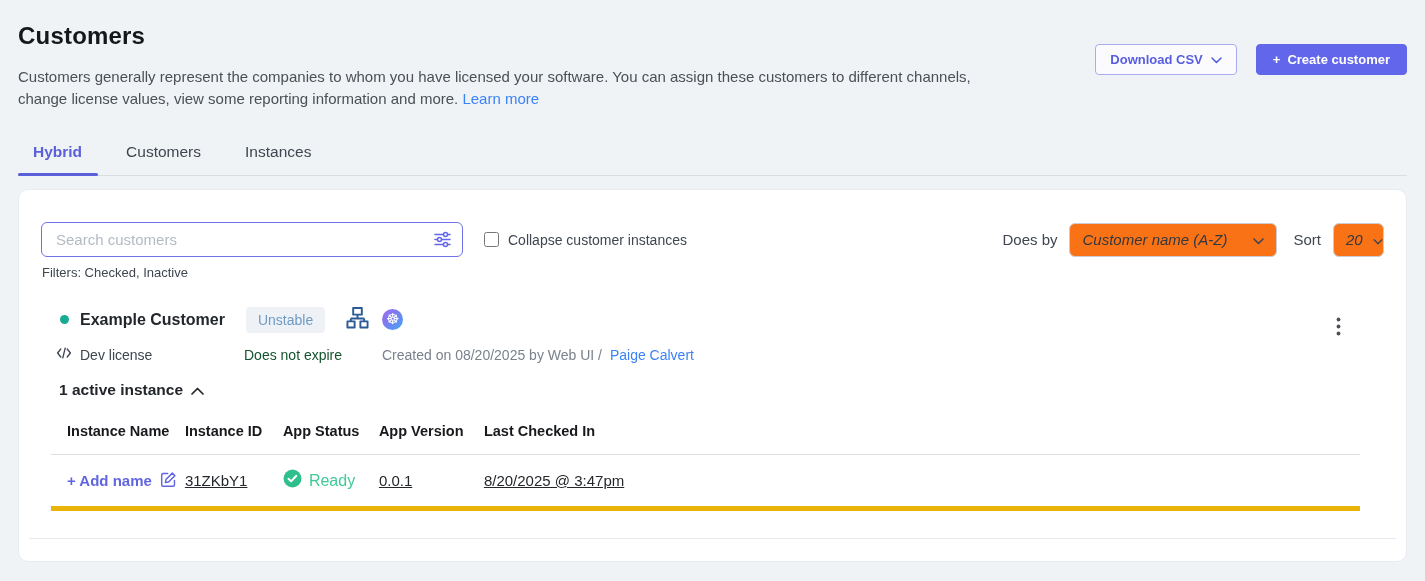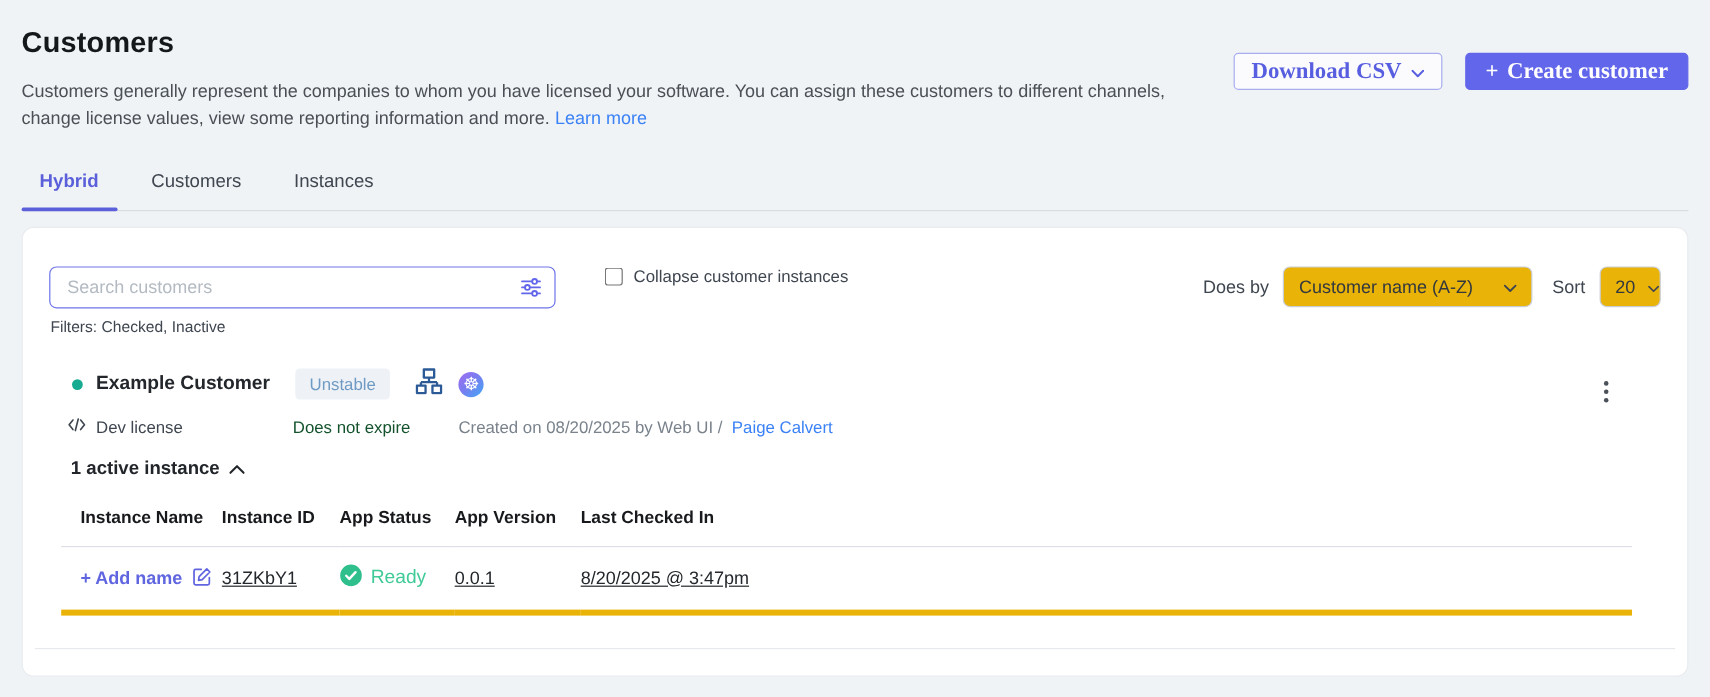--- a/index.html
+++ b/index.html
@@ -12,45 +12,45 @@
     overflow:hidden;
   }
   .page { padding:18px 18px 0 18px; }
 
   
   .header-row { display:flex; justify-content:space-between; align-items:flex-start; }
   .page-title { font-size:24px; font-weight:700; color:#15181b; margin:4px 0 16px 0; letter-spacing:.2px; }
   .page-desc { font-size:15px; line-height:22px; color:#4a5056; max-width:960px; }
   .link { color:#3b82f6; text-decoration:none; cursor:pointer; }
   .header-actions { display:flex; gap:19px; margin-top:26px; flex-shrink:0; }
-  .btn { height:31px; border-radius:4px; font-size:19px; font-weight:700; display:inline-flex; align-items:center; justify-content:center; cursor:pointer; font-family:Liberation Serif, serif; }
+  .btn { height:31px; border-radius:4px; font-size:13px; font-weight:700; display:inline-flex; align-items:center; justify-content:center; cursor:pointer; font-family:Liberation Sans, sans-serif; }
   .btn-outline { background:#fbfbfd; border:1px solid #a9adf0; color:#585ee0; padding:0 14px; gap:8px; }
   .btn-primary { background:#6266ea; border:1px solid #6266ea; color:#ffffff; padding:0 16px; gap:7px; }
   .chev { display:inline-block; }
 
   
   .tabs { margin-top:33px; border-bottom:1px solid #d9dde2; display:flex; padding-left:15px; }
   .tab { font-size:15.5px; color:#3f4650; padding:0 0 14px 0; margin-right:44px; cursor:pointer; position:relative; }
   .tab.active { color:#5b60da; font-weight:700; }
   .tab.active::after { content:""; position:absolute; left:-15px; right:-16px; bottom:-1px; height:3px; background:#5b60da; border-radius:2px; }
 
   
   .card { margin-top:13px; background:#ffffff; border:1px solid #e8ebef; border-radius:10px; padding:32px 0 22px 0; }
 
-  .toolbar { display:flex; align-items:flex-start; margin:0 22px;gap:20px; }
+  .toolbar { display:flex; align-items:center; margin:0 22px; }
   .search-wrap { position:relative; width:422px; }
   .search-input { width:100%; height:35px; border:1px solid #6f74e8; border-radius:6px; padding:0 40px 0 14px; font-size:15px; color:#2f353b; outline:none; font-family:inherit; background:#fff; }
   .search-input::placeholder { color:#b4bac2; }
   .search-filter-icon { position:absolute; right:11px; top:8px; cursor:pointer; }
   .collapse-wrap { display:flex; align-items:center; margin-left:21px; gap:9px; cursor:pointer; }
   .collapse-wrap input { width:15px; height:15px; margin:0; accent-color:#6266ea; }
   .collapse-label { font-size:14px; color:#3f4650; }
   .right-controls { margin-left:auto; display:flex; align-items:center; }
   .ctl-label { font-size:15px; color:#3f4650; }
-  .select { height:34px; border:1px solid #c9ced6; border-radius:6px; background:#eab308; display:flex; align-items:center; font-size:15px; color:#33383e; padding:0 12px; cursor:pointer; gap:10px; }
+  .select { height:34px; border:1px solid #c9ced6; border-radius:6px; background:#f97316; display:flex; align-items:center; font-size:15px; color:#33383e; padding:0 12px; cursor:pointer; gap:10px;font-style:italic; }
   .select .sel-chev { margin-left:auto; }
   .sort-select { width:208px; margin-left:12px; }
   .show-label { margin-left:16px; }
   .show-select { width:51px; margin-left:12px; }
 
   .filters-line { margin:8px 22px 0 23px; font-size:13px; color:#3f4650; }
 
   
   .customer-head { display:flex; align-items:center; margin:26px 22px 0 22px; }
   .status-dot { width:9px; height:9px; border-radius:50%; background:#17ab91; margin-left:19px; flex-shrink:0; }

